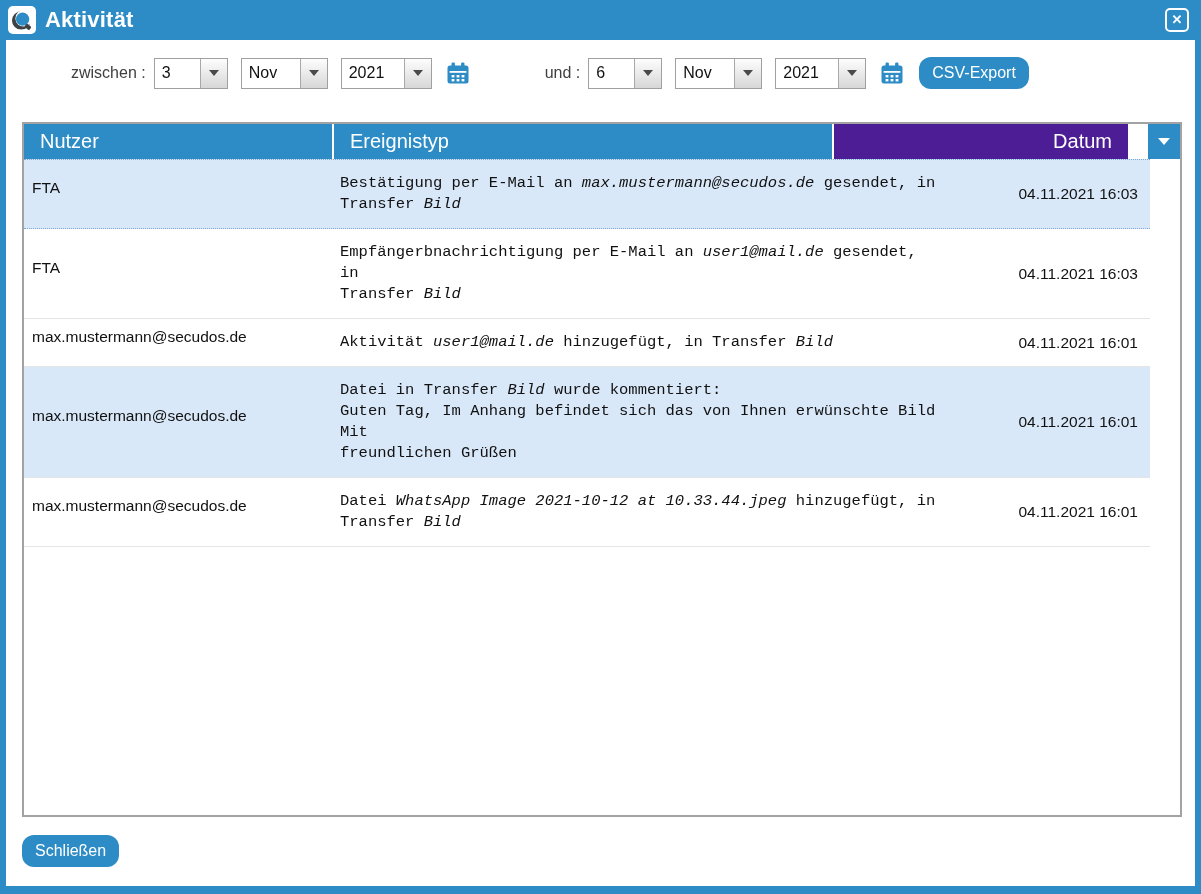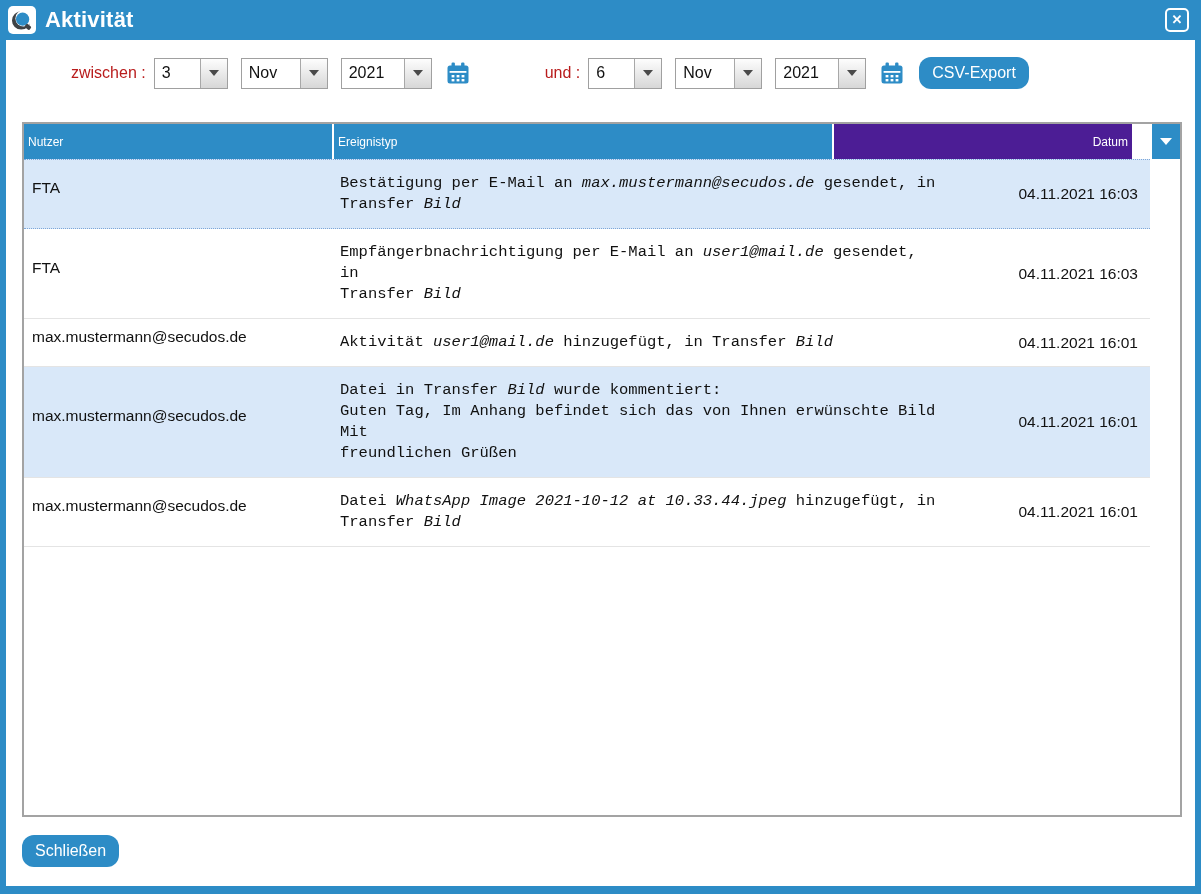--- a/index.html
+++ b/index.html
@@ -41,21 +41,21 @@
     font-size: 13px; font-weight: bold; line-height: 20px; text-align: center;
     cursor: pointer; font-family: "Liberation Sans", sans-serif;
   }
 
   
   .content { padding: 0 16px; }
   .filterbar {
     margin: 15px 0 0 49px;
     display: flex; align-items: center; height: 36px;
   }
-  .filter-label { font-size: 16px; color: #b91c1c; margin-right: 8px; white-space: nowrap; text-align: center; }
+  .filter-label { font-size: 16px; color: #404040; margin-right: 8px; white-space: nowrap; text-align: center; }
   .combo {
     display: flex; align-items: stretch; height: 31px;
     border: 1px solid #a0a0a0; background: #ffffff;
     box-shadow: inset 0 1px 1px rgba(0,0,0,.08);
     margin-right: 13px; cursor: pointer;
   }
   .combo .val {
     font-size: 16px; color: #111; padding: 5px 4px 0 7px; background: #fff;
   }
   .combo.day .val   { width: 45px; }
@@ -85,22 +85,22 @@
     margin-top: 31px;
     width: 1160px; height: 695px;
     border: 2px solid #a3a3a3;
     background: #ffffff;
     display: flex; flex-direction: column;
   }
   .thead {
     display: flex; height: 35px; background: #ffffff; flex: 0 0 auto;
   }
   .th {
-    background: #2d8cc6; color: #ffffff; font-size: 12px;
-    display: flex; align-items: center; padding: 0 4px;
+    background: #2d8cc6; color: #ffffff; font-size: 20px;
+    display: flex; align-items: center; padding: 0 16px;
   }
   .th-nutzer { width: 308px; margin-right: 2px; }
   .th-ereignis { width: 498px; margin-right: 2px; }
   .th-datum { flex: 1; background: #4c1d95; justify-content: flex-end; margin-right: 20px; }
   .th-menu { width: 28px; justify-content: center; cursor: pointer; }
   .th-menu .tri { width:0; height:0; border-left:6px solid transparent; border-right:6px solid transparent; border-top:7px solid #ffffff; }
 
   .tbody { flex: 1; overflow: hidden; }
   .trow {
     display: flex; margin-right: 30px;

